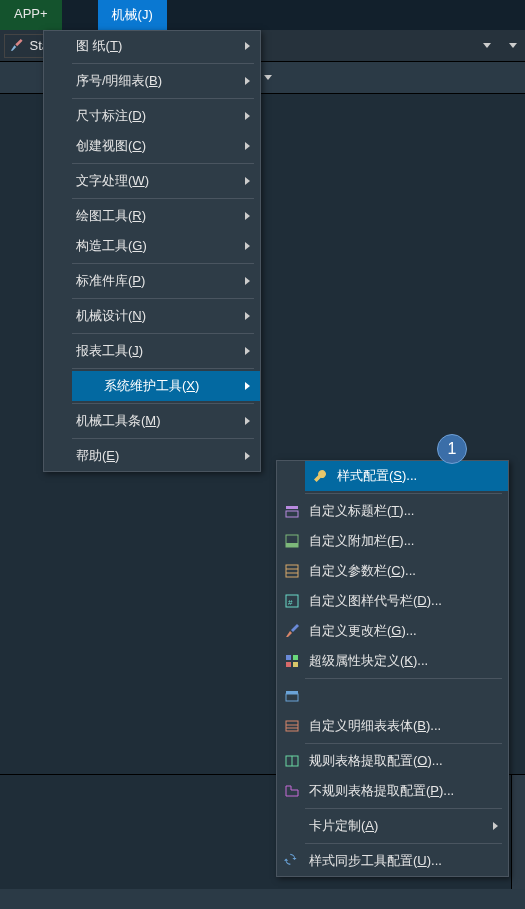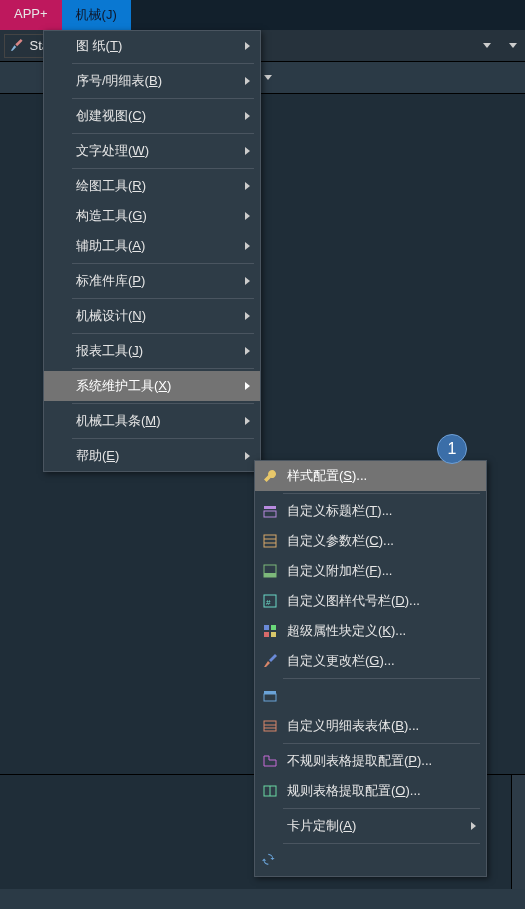--- a/index.html
+++ b/index.html
@@ -1,40 +1,40 @@
 <!DOCTYPE html>
 <html><head>
 <meta charset="utf-8">
 <style>
   * { box-sizing: border-box; margin: 0; padding: 0; font-family: "Microsoft YaHei", sans-serif; }
   body { width: 525px; height: 909px; background: #2b3a46; color: #e6e6e6; font-size: 13px; overflow: hidden; position: relative; }
 
   .menubar { height: 30px; background: #12202c; display: flex; align-items: stretch; position: relative; }
-  .menubar-item { padding: 6px 14px; background: #be185d; color: #e6e6e6; }
-  .menubar-item.active { background: #0a78d2; color: #0f172a; }
+  .menubar-item { padding: 6px 14px; background: #14532d; color: #e6e6e6; }
+  .menubar-item.active { background: #0a78d2; color: #ffffff; margin-left: 36px; }
 
   .toolbar { height: 32px; background: #26323c; display: flex; align-items: center; gap: 4px; padding: 0 4px; border-bottom: 1px solid #000; }
   .toolbar-dropdown { display: flex; align-items: center; height: 24px; background: #26323c; border: 1px solid #444; padding: 0 4px; gap: 6px; }
   .tb-icon { width: 16px; height: 16px; display:inline-block; }
   .arrow-down { width:0; height:0; border-left:4px solid transparent; border-right:4px solid transparent; border-top:5px solid #ccc; margin-left:auto; }
 
   .toolbar2 { height: 32px; background: #2b3a46; display:flex; align-items:center; border-bottom:1px solid #000;}
   .toolbar2 .dd { width: 278px; height:24px; margin-left:0; display:flex; align-items:center; justify-content:flex-end; padding-right:6px; }
 
   .canvas-top { height: 680px; background: #1f2d38; }
   .canvas-bottom { height: 115px; background: #1f2d38; border-top: 1px solid #000; position: relative; }
   .canvas-scroll-v { position:absolute; right:0; top:0; bottom:0; width:14px; background:#2d3b47; border-left:1px solid #000; }
 
   
   .menu { position: absolute; background: #2e3c47; border: 1px solid #4a5560; box-shadow: 2px 2px 6px rgba(0,0,0,.5); }
   .menu-1 { left: 43px; top: 30px; width: 218px; }
-  .menu-2 { left: 254px; top: 460px; width: 233px; }
+  .menu-2 { left: 276px; top: 460px; width: 233px; }
 
   .menu-item { display:flex; align-items:center; height:30px; padding:0 8px 0 32px; position:relative; color:#e6e6e6; }
-  .menu-item.hovered { background:#737373; color:#fff; }
+  .menu-item.hovered { background:#0369a1; color:#fff;margin-left:28px; }
   .menu-arrow { width:0; height:0; border-top:4px solid transparent; border-bottom:4px solid transparent; border-left:5px solid #ccc; position:absolute; right:10px; top:50%; transform:translateY(-50%); }
   .menu-item.hovered .menu-arrow { border-left-color:#fff; }
   .menu-sep { height:1px; margin:2px 6px 2px 28px; background:#4a5560; }
   .menu-icon { position:absolute; left:6px; top:50%; transform:translateY(-50%); width:18px; height:18px; display:flex; align-items:center; justify-content:center; }
 
   .accel { text-decoration: underline; }
 
   .badge { position:absolute; width:30px; height:30px; border-radius:50%; background:#3b6ea8; color:#fff; display:flex; align-items:center; justify-content:center; font-size:16px; left:437px; top:434px; border:1px solid #6fa0d6; }
 </style>
 </head>
@@ -79,39 +79,39 @@
       <span>图    纸(<span class="accel">T</span>)</span>
       <span class="menu-arrow"></span>
     </div>
     <div class="menu-sep"></div>
     <div class="menu-item">
       <span>序号/明细表(<span class="accel">B</span>)</span>
       <span class="menu-arrow"></span>
     </div>
     <div class="menu-sep"></div>
     <div class="menu-item">
+      <span>尺寸标注(<span class="accel">D</span>)</span>
+      <span class="menu-arrow"></span>
+    </div>
+    <div class="menu-item">
       <span>创建视图(<span class="accel">C</span>)</span>
       <span class="menu-arrow"></span>
     </div>
     <div class="menu-sep"></div>
     <div class="menu-item">
       <span>文字处理(<span class="accel">W</span>)</span>
       <span class="menu-arrow"></span>
     </div>
     <div class="menu-sep"></div>
     <div class="menu-item">
       <span>绘图工具(<span class="accel">R</span>)</span>
       <span class="menu-arrow"></span>
     </div>
     <div class="menu-item">
       <span>构造工具(<span class="accel">G</span>)</span>
-      <span class="menu-arrow"></span>
-    </div>
-    <div class="menu-item">
-      <span>辅助工具(<span class="accel">A</span>)</span>
       <span class="menu-arrow"></span>
     </div>
     <div class="menu-sep"></div>
     <div class="menu-item">
       <span>标准件库(<span class="accel">P</span>)</span>
       <span class="menu-arrow"></span>
     </div>
     <div class="menu-sep"></div>
     <div class="menu-item">
       <span>机械设计(<span class="accel">N</span>)</span>
@@ -150,69 +150,69 @@
     </div>
     <div class="menu-sep"></div>
     <div class="menu-item">
       <span class="menu-icon">
         <svg viewBox="0 0 16 16" width="16" height="16">
           <rect x="2" y="3" width="12" height="3" fill="#b88adf"></rect>
           <rect x="2" y="8" width="12" height="6" fill="none" stroke="#b88adf"></rect>
         </svg>
       </span>
       <span>自定义标题栏(<span class="accel">T</span>)...</span>
+    </div>
+    <div class="menu-item">
+      <span class="menu-icon">
+        <svg viewBox="0 0 16 16" width="16" height="16">
+          <rect x="2" y="2" width="12" height="12" fill="none" stroke="#7db87a"></rect>
+          <rect x="2" y="10" width="12" height="4" fill="#7db87a"></rect>
+        </svg>
+      </span>
+      <span>自定义附加栏(<span class="accel">F</span>)...</span>
     </div>
     <div class="menu-item">
       <span class="menu-icon">
         <svg viewBox="0 0 16 16" width="16" height="16">
           <rect x="2" y="2" width="12" height="12" fill="none" stroke="#d8a86a"></rect>
           <line x1="2" y1="6" x2="14" y2="6" stroke="#d8a86a"></line>
           <line x1="2" y1="10" x2="14" y2="10" stroke="#d8a86a"></line>
         </svg>
       </span>
       <span>自定义参数栏(<span class="accel">C</span>)...</span>
     </div>
     <div class="menu-item">
       <span class="menu-icon">
         <svg viewBox="0 0 16 16" width="16" height="16">
-          <rect x="2" y="2" width="12" height="12" fill="none" stroke="#7db87a"></rect>
-          <rect x="2" y="10" width="12" height="4" fill="#7db87a"></rect>
-        </svg>
-      </span>
-      <span>自定义附加栏(<span class="accel">F</span>)...</span>
-    </div>
-    <div class="menu-item">
-      <span class="menu-icon">
-        <svg viewBox="0 0 16 16" width="16" height="16">
           <rect x="2" y="2" width="12" height="12" fill="none" stroke="#6ad8c7"></rect>
           <text x="4" y="12" font-size="8" fill="#6ad8c7">#</text>
         </svg>
       </span>
       <span>自定义图样代号栏(<span class="accel">D</span>)...</span>
+    </div>
+    <div class="menu-item">
+      <span class="menu-icon">
+        <svg viewBox="0 0 16 16" width="16" height="16">
+          <path d="M2 14 L6 8 L8 10 L4 14 Z" fill="#d8866a"></path>
+          <path d="M7 7 L13 1 L15 3 L9 9 Z" fill="#6a8ad8"></path>
+        </svg>
+      </span>
+      <span>自定义更改栏(<span class="accel">G</span>)...</span>
     </div>
     <div class="menu-item">
       <span class="menu-icon">
         <svg viewBox="0 0 16 16" width="16" height="16">
           <rect x="2" y="2" width="5" height="5" fill="#6a8ad8"></rect>
           <rect x="9" y="2" width="5" height="5" fill="#6ad87a"></rect>
           <rect x="2" y="9" width="5" height="5" fill="#d86a6a"></rect>
           <rect x="9" y="9" width="5" height="5" fill="#d8c76a"></rect>
         </svg>
       </span>
       <span>超级属性块定义(<span class="accel">K</span>)...</span>
     </div>
-    <div class="menu-item">
-      <span class="menu-icon">
-        <svg viewBox="0 0 16 16" width="16" height="16">
-          <path d="M2 14 L6 8 L8 10 L4 14 Z" fill="#d8866a"></path>
-          <path d="M7 7 L13 1 L15 3 L9 9 Z" fill="#6a8ad8"></path>
-        </svg>
-      </span>
-      <span>自定义更改栏(<span class="accel">G</span>)...</span>
-    </div>
     <div class="menu-sep"></div>
     <div class="menu-item">
       <span class="menu-icon">
         <svg viewBox="0 0 16 16" width="16" height="16">
           <rect x="2" y="3" width="12" height="3" fill="#6aa3d8"></rect>
           <rect x="2" y="6" width="12" height="7" fill="none" stroke="#6aa3d8"></rect>
         </svg>
       </span>
     </div>
     <div class="menu-item">
@@ -222,43 +222,44 @@
           <line x1="2" y1="7" x2="14" y2="7" stroke="#d8866a"></line>
           <line x1="2" y1="10" x2="14" y2="10" stroke="#d8866a"></line>
         </svg>
       </span>
       <span>自定义明细表表体(<span class="accel">B</span>)...</span>
     </div>
     <div class="menu-sep"></div>
     <div class="menu-item">
       <span class="menu-icon">
         <svg viewBox="0 0 16 16" width="16" height="16">
-          <path d="M2 3h5v4h7v6H2z" fill="none" stroke="#c76ad8"></path>
-        </svg>
-      </span>
-      <span>不规则表格提取配置(<span class="accel">P</span>)...</span>
-    </div>
-    <div class="menu-item">
-      <span class="menu-icon">
-        <svg viewBox="0 0 16 16" width="16" height="16">
           <rect x="2" y="3" width="12" height="10" fill="none" stroke="#6ad8a3"></rect>
           <line x1="8" y1="3" x2="8" y2="13" stroke="#6ad8a3"></line>
         </svg>
       </span>
       <span>规则表格提取配置(<span class="accel">O</span>)...</span>
     </div>
+    <div class="menu-item">
+      <span class="menu-icon">
+        <svg viewBox="0 0 16 16" width="16" height="16">
+          <path d="M2 3h5v4h7v6H2z" fill="none" stroke="#c76ad8"></path>
+        </svg>
+      </span>
+      <span>不规则表格提取配置(<span class="accel">P</span>)...</span>
+    </div>
     <div class="menu-sep"></div>
     <div class="menu-item">
       <span>卡片定制(<span class="accel">A</span>)</span>
       <span class="menu-arrow"></span>
     </div>
     <div class="menu-sep"></div>
     <div class="menu-item">
       <span class="menu-icon">
         <svg viewBox="0 0 16 16" width="16" height="16">
           <path d="M8 2a6 6 0 0 1 5.7 4H11l3 3 3-3h-2.2A8 8 0 0 0 8 0z" transform="scale(.7) translate(1 1)" fill="#6aa3d8"></path>
           <path d="M8 14a6 6 0 0 1-5.7-4H5L2 7-1 10h2.2A8 8 0 0 0 8 16z" transform="scale(.7) translate(1 1)" fill="#6aa3d8"></path>
         </svg>
       </span>
+      <span>样式同步工具配置(<span class="accel">U</span>)...</span>
     </div>
   </div>
 
 <div class="badge">1</div>
 
 </body></html>

